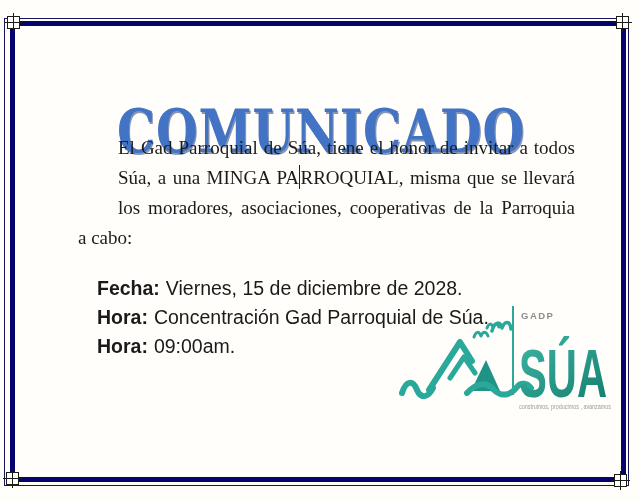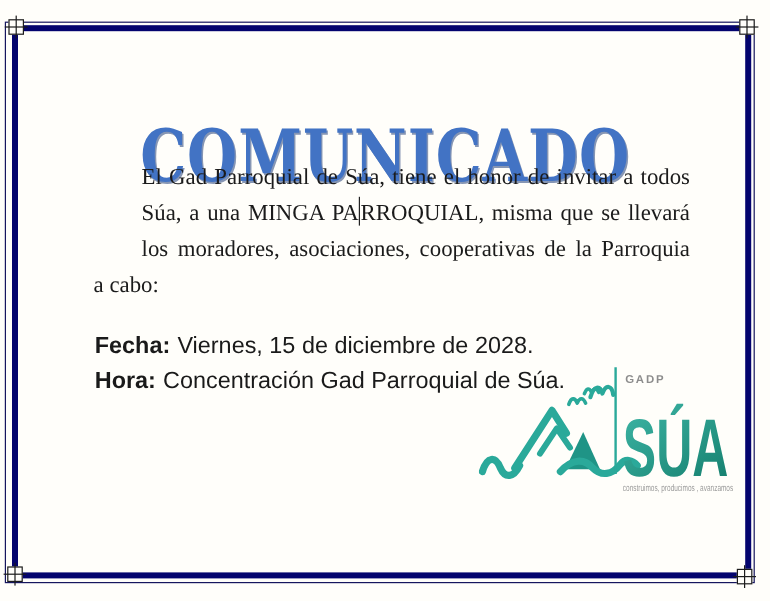--- a/index.html
+++ b/index.html
@@ -33,21 +33,21 @@
   .body-par{position:absolute;left:78px;top:133px;width:497px;
             font-size:19px;line-height:30px;color:var(--body-text);}
   .jline{text-align:justify;text-align-last:justify;margin-left:40px;}
   .caret{display:inline-block;width:1.5px;height:24px;background:#222;
          vertical-align:-5px;}
 
   
   .details{position:absolute;left:79px;top:274px;
            font-family:"Liberation Sans", sans-serif;
            font-size:19.5px;line-height:29px;color:#1a1a1a;}
-  .detail-label{font-weight:bold;margin-right:6px;}
+  .detail-label{font-weight:bold;margin-right:6px;margin-left:18px;}
 
   
   .logo{position:absolute;left:399px;top:298px;width:240px;height:122px;}
   .logo svg{display:block;}
 </style>
 </head>
 <body>
 
 <div class="frame-thin"></div>
 <div class="frame-thick"></div>
@@ -73,20 +73,21 @@
 <div class="body-par">
   <div class="jline">El Gad Parroquial de Súa, tiene el honor de invitar a todos</div>
   <div class="jline"><span>Súa, a una MINGA PA</span><span class="caret"></span><span>RROQUIAL, misma que se llevará</span></div>
   <div class="jline">los moradores, asociaciones, cooperativas de la Parroquia</div>
   <div>a cabo:</div>
 </div>
 
 <div class="details">
   <div><span class="detail-label">Fecha:</span><span>Viernes, 15 de diciembre de 2028.</span></div>
   <div><span class="detail-label">Hora:</span><span>Concentración Gad Parroquial de Súa.</span></div>
+  <div><span class="detail-label">Hora:</span><span>09:00am.</span></div>
 </div>
 
 <div class="logo">
   <svg width="240" height="122" viewBox="0 0 240 122" xmlns="http://www.w3.org/2000/svg">
     <defs>
       <linearGradient id="tg" x1="0" y1="0" x2="0.8" y2="1">
         <stop offset="0" stop-color="#3eb6a6"></stop>
         <stop offset="1" stop-color="#16806f"></stop>
       </linearGradient>
     </defs>

